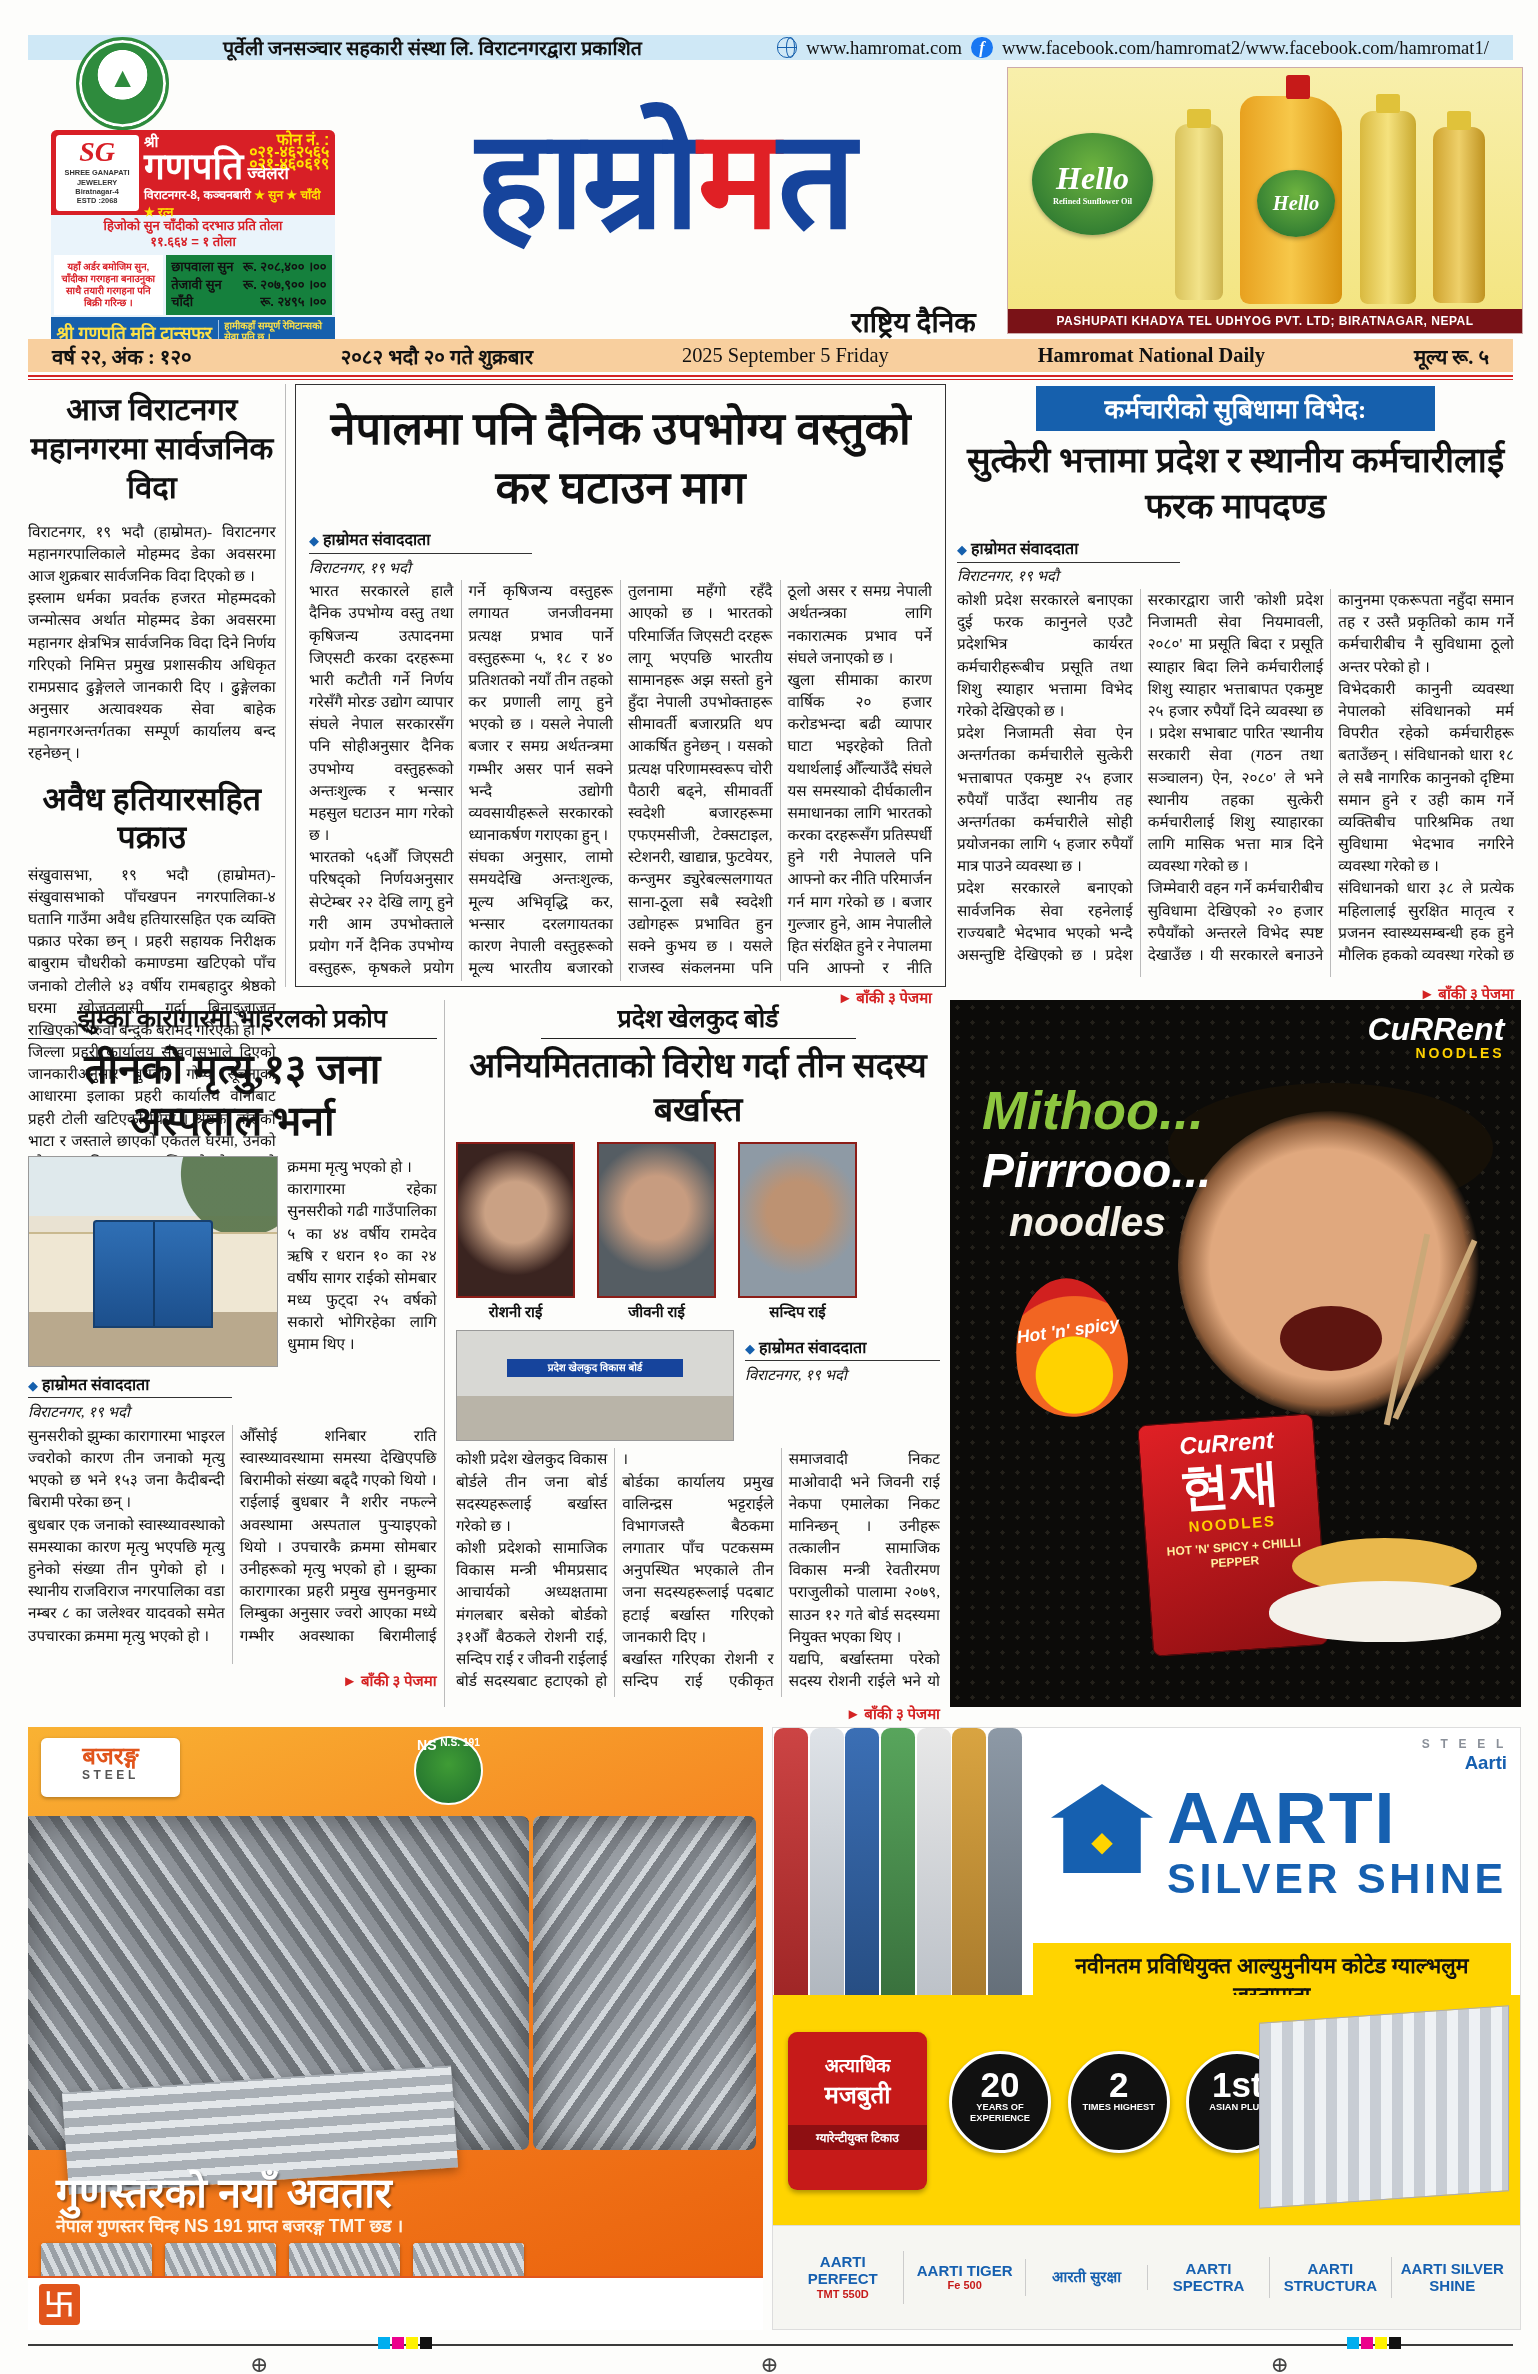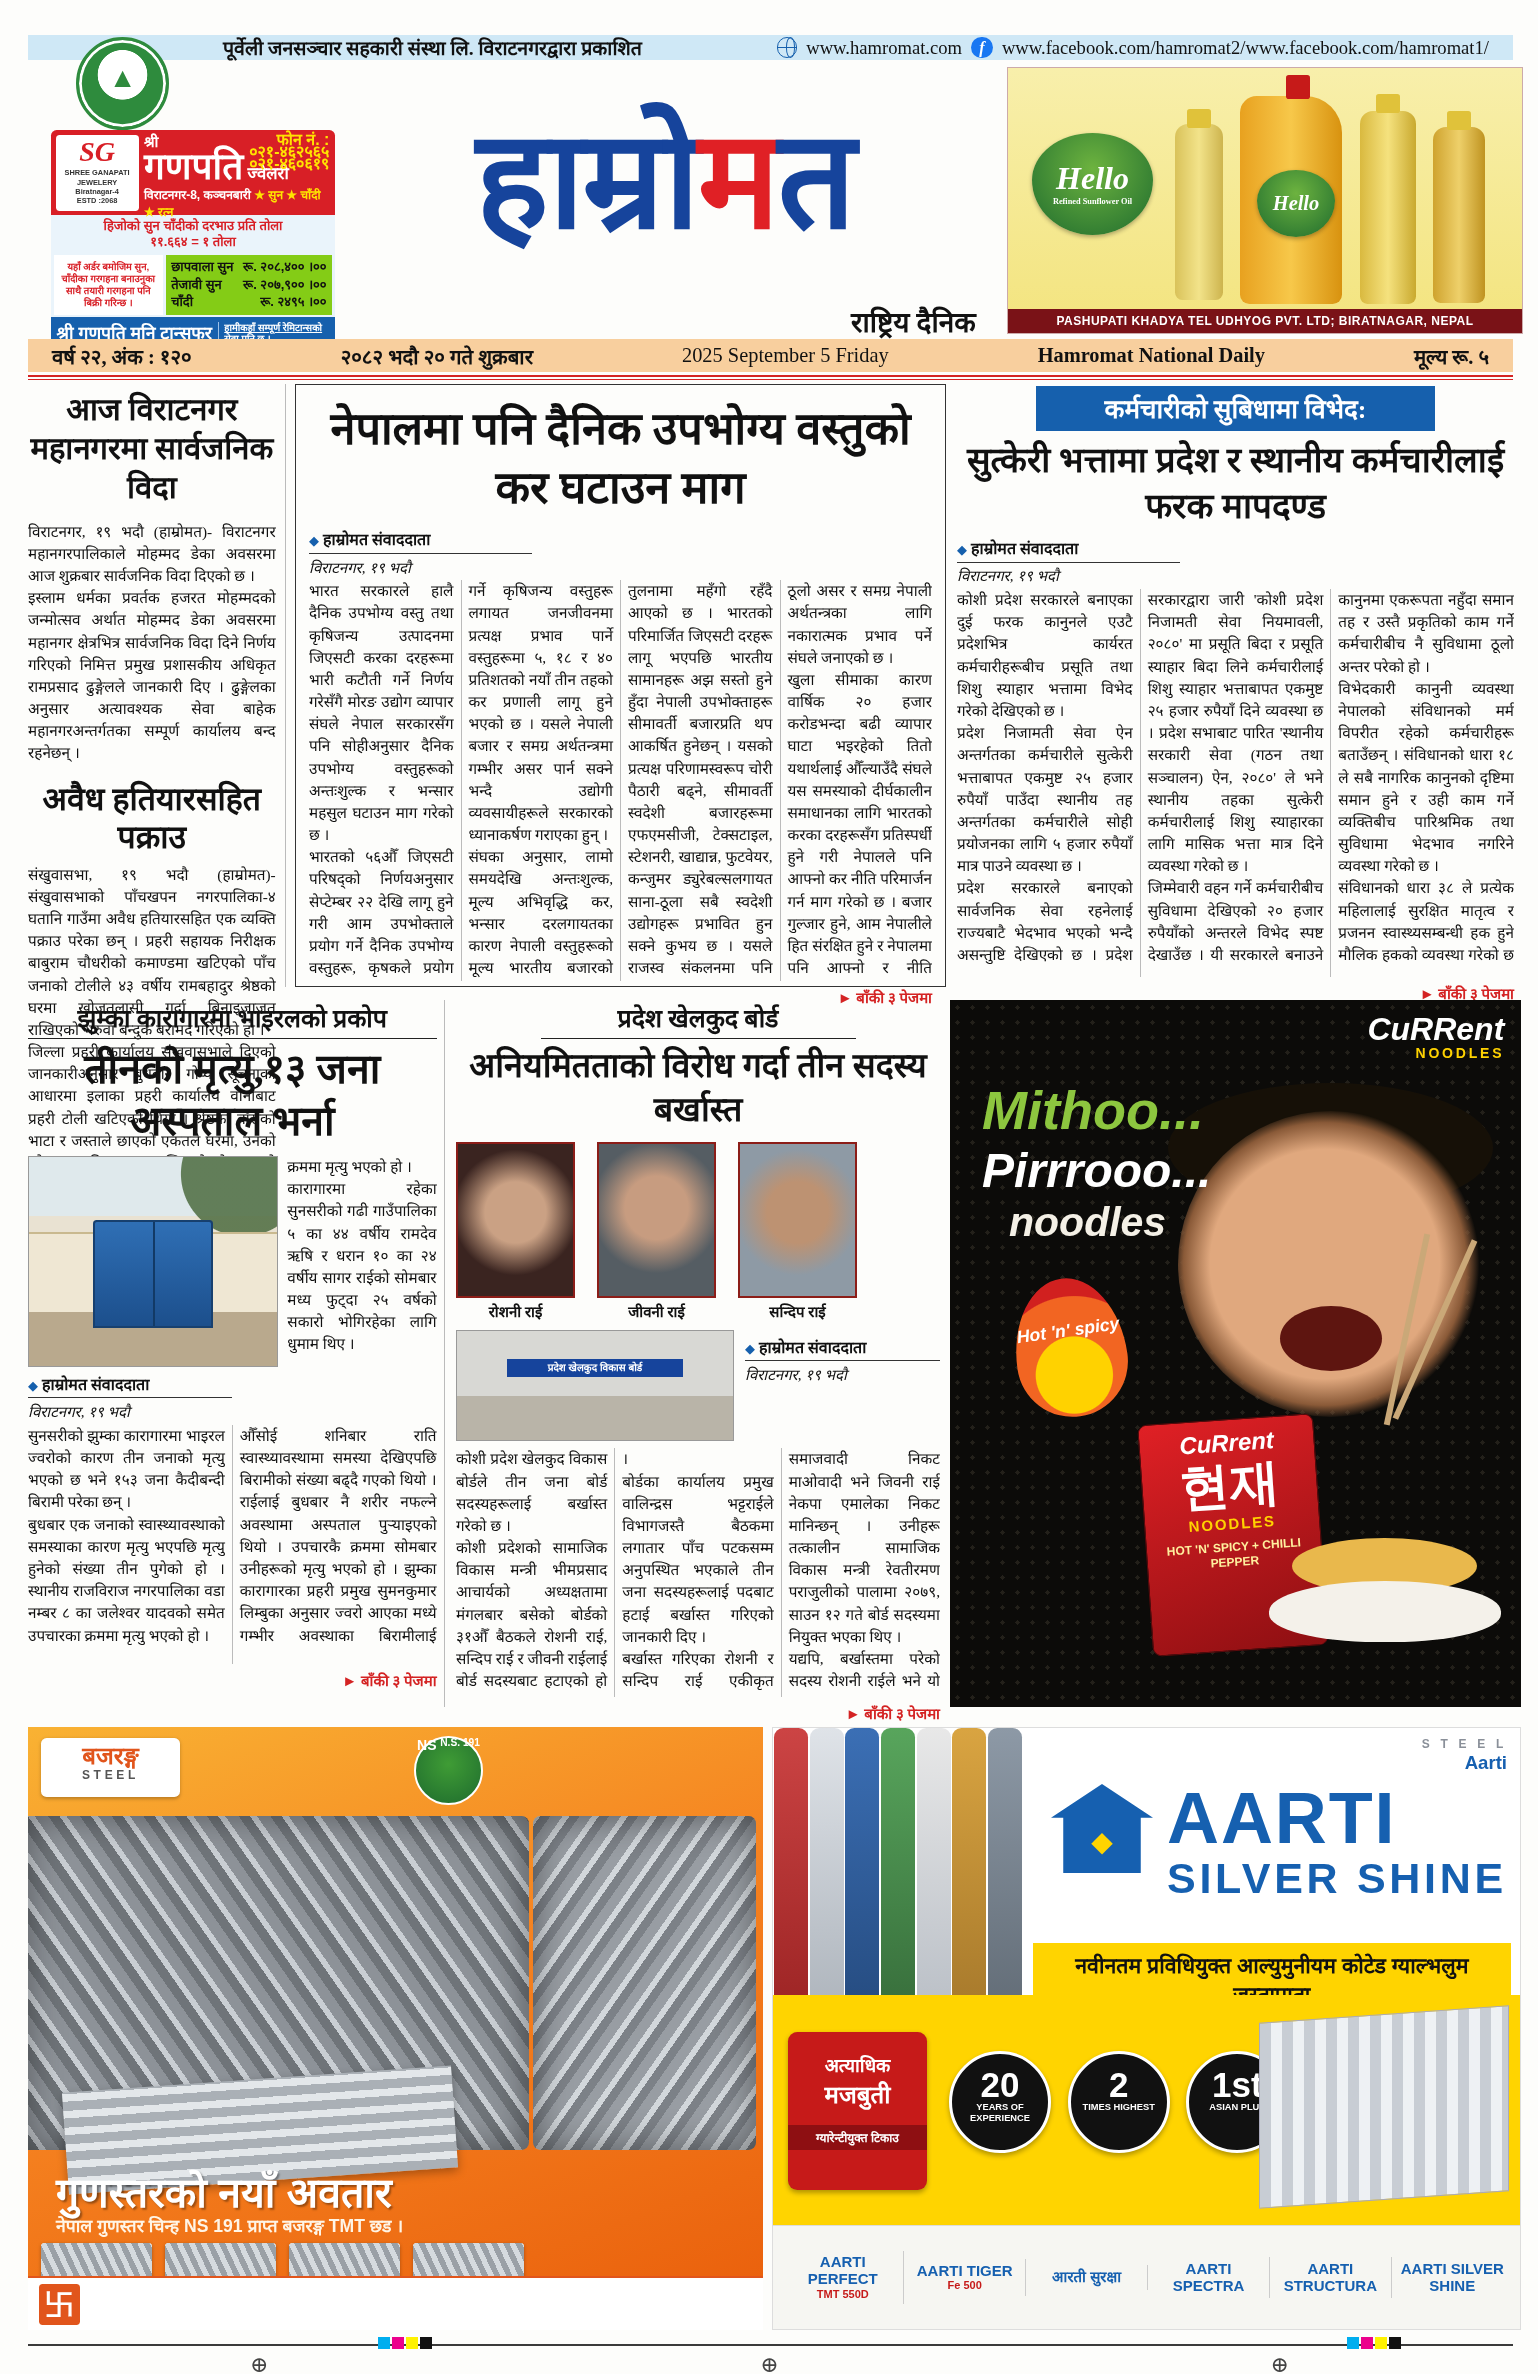--- a/index.html
+++ b/index.html
@@ -44,23 +44,23 @@
   .gad-title { font-size:37px; font-weight:bold; line-height:35px; display:inline-block; }
   .gad-title-sub { font-size:16.7px; font-weight:bold; }
   .gad-phones { position:absolute; right:5.6px; top:3.7px; text-align:right; font-size:16px; font-weight:bold; color:#ffe400; line-height:12px; }
   .gad-addr { font-size:12px; font-weight:bold; margin-top:1.9px; }
   .gad-addr .tags { color:#ffe400; }
   .gad-rate-head { background:#eaf4fb; color:#d81f26; text-align:center; font-weight:bold; font-size:13px;
     line-height:16px; padding:2.8px 0; }
   .gad-mid { display:flex; background:#eaf4fb; padding:2.8px; gap:2.8px; }
   .gad-note { width:109px; background:#fff; color:#d81f26; font-weight:bold; font-size:9.7px; line-height:12px;
     text-align:center; padding:5.6px 2.8px; }
-  .gad-rates { flex:1; background:#84cc16; padding:2.8px 5.6px; }
+  .gad-rates { flex:1; background:#15803d; padding:2.8px 5.6px; }
   .gad-rate-row { display:flex; justify-content:space-between; font-weight:bold; font-size:13px; line-height:17.6px; color:#111; }
-  .gad-bot { background:#1660ad; color:#ffffff; display:flex; align-items:flex-end; padding:2.8px 5.6px; gap:5.6px;text-decoration:underline; }
+  .gad-bot { background:#1660ad; color:#fde047; display:flex; align-items:flex-start; padding:2.8px 5.6px; gap:5.6px; }
   .gad-mt { font-size:17.6px; font-weight:bold; white-space:nowrap; }
   .gad-remit { border-left:0.9px solid #9bc1e8; padding-left:5.6px; font-size:9.7px; line-height:11px; font-weight:bold; }
   
   .hello { position:absolute; left:1007px; top:67px; width:516px; height:267px; border:0.9px solid #caa;
     background:linear-gradient(180deg,#f8efab,#f3e47e); overflow:hidden; }
   .hello-badge { position:absolute; border-radius:50% 50% 50% 50%/46% 46% 54% 54%; background:radial-gradient(circle at 50% 35%, #6db33f, #1e6b2e);
     color:#fff; text-align:center; font:italic bold 32px/1 "Liberation Serif",serif;
     display:flex; flex-direction:column; align-items:center; justify-content:center; box-shadow:0 1.9px 4.6px rgba(0,0,0,.3); }
   .hello-badge .small { font-size:8.3px; font-style:normal; margin-top:3.7px; }
   .bottle { position:absolute; border-radius:13px 13px 7.4px 7.4px; }

